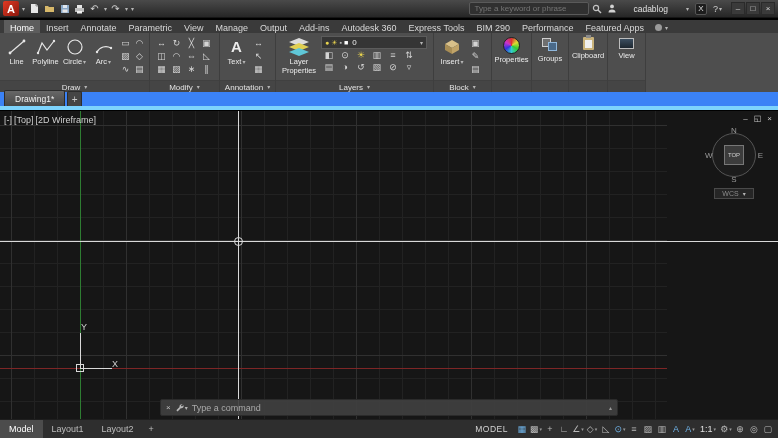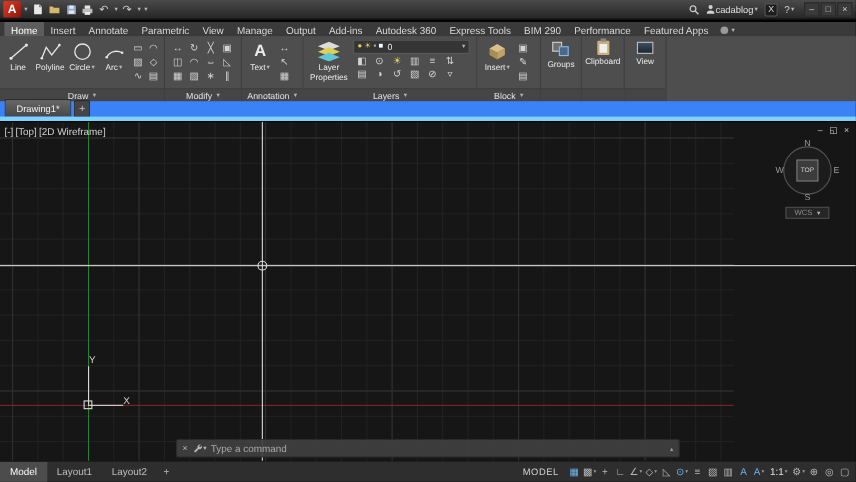--- a/index.html
+++ b/index.html
@@ -8,21 +8,21 @@
 
 
 #titlebar{position:absolute;left:0;top:0;width:778px;height:18px;background:linear-gradient(#4a4a4a,#262626);display:flex;align-items:center;color:#d6d6d6;font-size:9px;border-bottom:1px solid #151515;padding:0 3px}
 .logo{width:16px;height:15px;display:flex;align-items:center;justify-content:center;background:linear-gradient(135deg,#e03a24,#8c170c);color:#fff;font-weight:bold;font-size:11px;border-radius:2px;margin-right:2px}
 .crt{font-size:6px;color:#b5b5b5;margin-left:1px;line-height:1}
 .qat{display:flex;align-items:center;gap:2px;margin-left:3px}
 .qico{width:13px;height:14px;display:flex;align-items:center;justify-content:center;color:#cfcfcf;font-size:10px}
 .tb-spacer{flex:1}
 .searchbox{width:120px;height:13px;background:#303030;border:1px solid #5a5a5a;border-radius:2px;color:#9a9a9a;font-size:8px;padding:0 4px;outline:none;font-family:"Liberation Sans",sans-serif}
 .tbico{display:flex;align-items:center;justify-content:center;height:14px;padding:0 3px;color:#cfcfcf;font-size:9px}
-.signin{display:flex;align-items:center;gap:0;color:#e0e0e0;font-size:8.5px;padding:0 3px}
+.signin{display:flex;align-items:center;gap:17px;color:#e0e0e0;font-size:8.5px;padding:0 3px}
 .xbox{width:12px;height:12px;background:#1d1d1d;border:1px solid #555;color:#ddd;font-size:8px;display:flex;align-items:center;justify-content:center;border-radius:2px}
 .winbtns{display:flex;align-items:center;gap:1px;margin-left:6px}
 .winbtn{width:14px;height:13px;display:flex;align-items:center;justify-content:center;color:#d8d8d8;font-size:8px;background:#3a3a3a;border:1px solid #2a2a2a}
 
 
 #ribbontabs{position:absolute;top:20px;left:0;width:778px;height:15px;background:#3a3a3a;display:flex;align-items:stretch;font-size:9px;color:#d9d9d9;padding-left:4px}
 .rtab{display:flex;align-items:center;padding:0 6px}
 .rtab.active{background:#5d5d5d;color:#fff}
 .ribopts{display:flex;align-items:center;gap:2px;padding:0 5px}
 .ribopts i{width:7px;height:7px;border-radius:50%;background:#9a9a9a;display:inline-block}
@@ -149,20 +149,21 @@
             <rect x="3" y="7" width="5" height="2.5" fill="#efefef"></rect>
           </svg>
         </span>
       <span class="qico">↶</span>
       <span class="crt">▾</span>
       <span class="qico">↷</span>
       <span class="crt">▾</span>
       <span class="crt">▾</span>
     </span>
     <span class="tb-spacer"></span>
+    <input class="searchbox" placeholder="Type a keyword or phrase" style="">
     <span class="tbico">
         <svg width="10" height="10" viewBox="0 0 10 10">
           <circle cx="4" cy="4" r="2.6" fill="none" stroke="#c4c4c4" stroke-width="1.2"></circle>
           <line x1="6" y1="6" x2="9" y2="9" stroke="#c4c4c4" stroke-width="1.4"></line>
         </svg>
       </span>
     <span class="signin">
       <svg width="8" height="9" viewBox="0 0 8 9">
           <circle cx="4" cy="2.4" r="1.9" fill="#d2d2d2"></circle>
           <path d="M0.5 8.5a3.5 3 0 0 1 7 0Z" fill="#d2d2d2"></path>
@@ -377,20 +378,27 @@
           <span class="sico">✎</span>
           <span class="sico">▤</span>
         </div>
       </div>
       <div class="panel-label">
           <span>Block</span>
           <span class="crt">▾</span>
         </div>
     </div>
 
+    <div class="panel" style="width:40px">
+      <div class="panel-body" style="flex-direction:column;align-items:center;gap:2px;padding-top:4px">
+        <span class="wheel"></span>
+        <span class="blabel">Properties</span>
+      </div>
+      <div class="panel-label"></div>
+    </div>
 
     <div class="panel" style="width:37px">
       <div class="panel-body" style="flex-direction:column;align-items:center;gap:2px;padding-top:4px">
         <span class="groups-ico">
             <i class="g1"></i>
             <i class="g2"></i>
           </span>
         <span class="blabel">Groups</span>
       </div>
       <div class="panel-label"></div>

